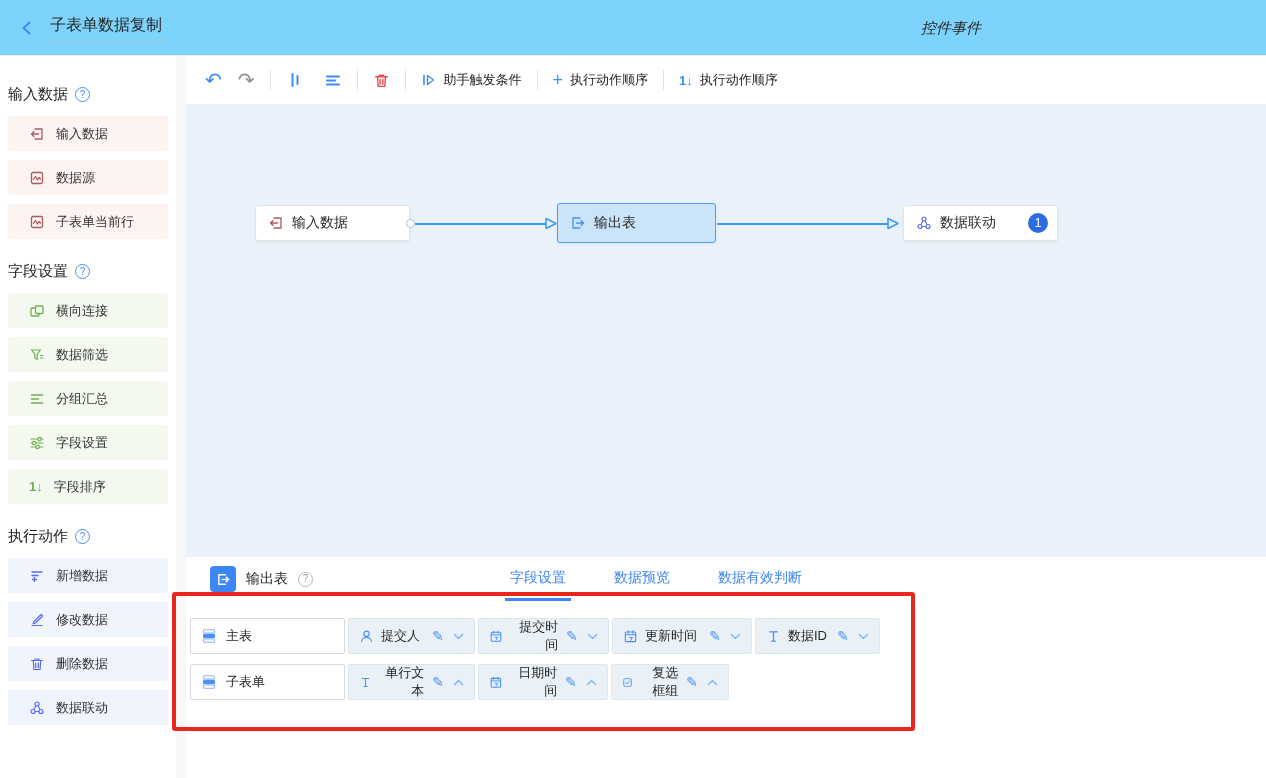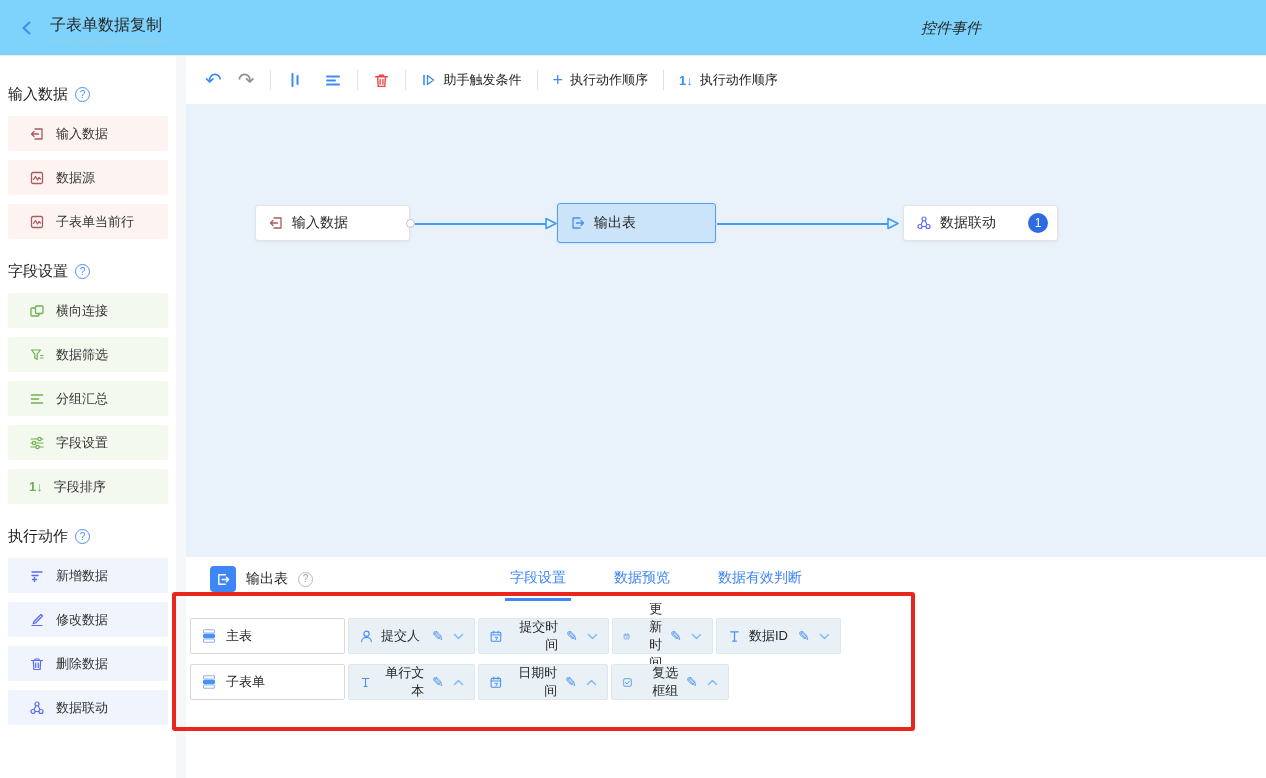--- a/index.html
+++ b/index.html
@@ -61,21 +61,21 @@
   .tab.active { border-bottom-color:#4086f4; }
 
   .field-table { padding:17px 16px 0 4px;text-align:right; }
   .frow { display:flex; margin-bottom:10px; }
   .name-cell { width:155px; height:36px; background:#fff; border:1px solid #d9d9d9; border-radius:2px; display:flex; align-items:center; padding-left:10px; gap:9px; font-size:13px; color:#262626; }
   .fcell { margin-left:3px; height:36px; background:#e9f1f6; border:1px solid #dde8ee; border-radius:2px; display:flex; align-items:center; padding:0 10px; font-size:13px; color:#262626; cursor:pointer; }
   .fcell .flabel { margin-left:7px; }
   .fcell .spacer { flex:1; min-width:8px; }
   .pencil { font-size:14px; color:#4a90f5; line-height:1; cursor:pointer; }
   .chev { margin-left:9px; cursor:pointer; display:flex; }
-  .cw126{width:127px}.cw131{width:131px}.cw117{width:101px}.cw125{width:125px}.cw129{width:130px}.cw118{width:118px}
+  .cw126{width:127px}.cw131{width:131px}.cw117{width:140px}.cw125{width:125px}.cw129{width:130px}.cw118{width:118px}
 
   
   .annotation-rect { position:absolute; left:172px; top:592px; width:743px; height:139px; border:4px solid #e7261d; border-radius:3px; pointer-events:none; z-index:50; }
 </style>
 </head>
 <body>
 
 <div class="page">
 
   <div class="top-header">

